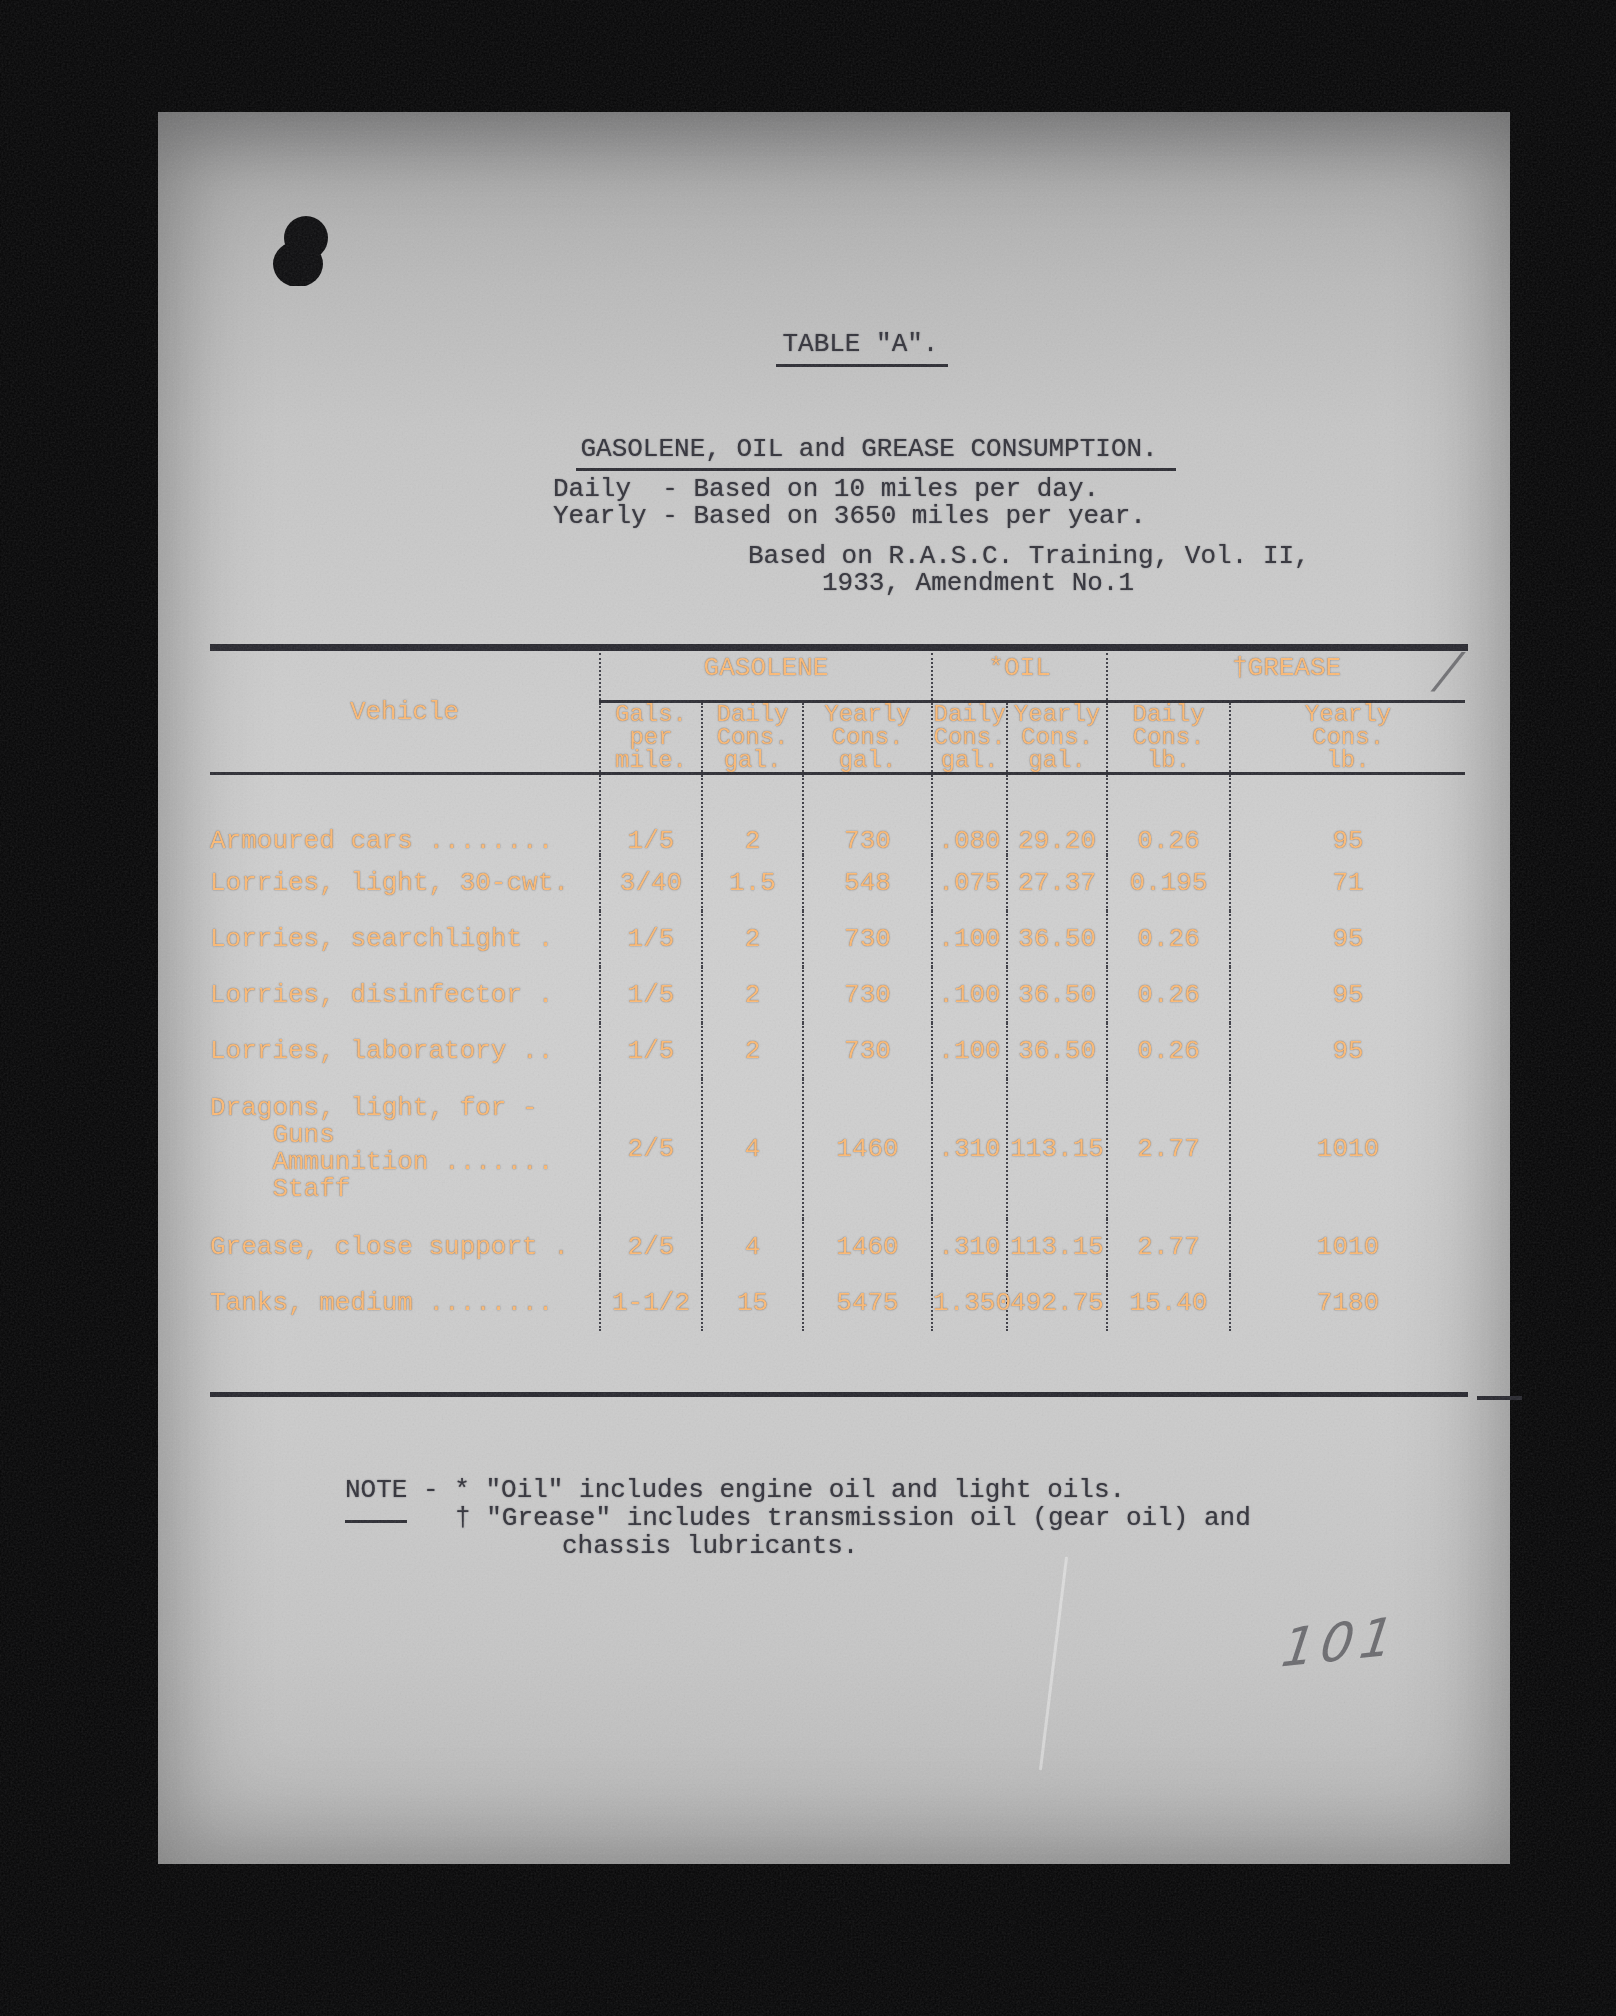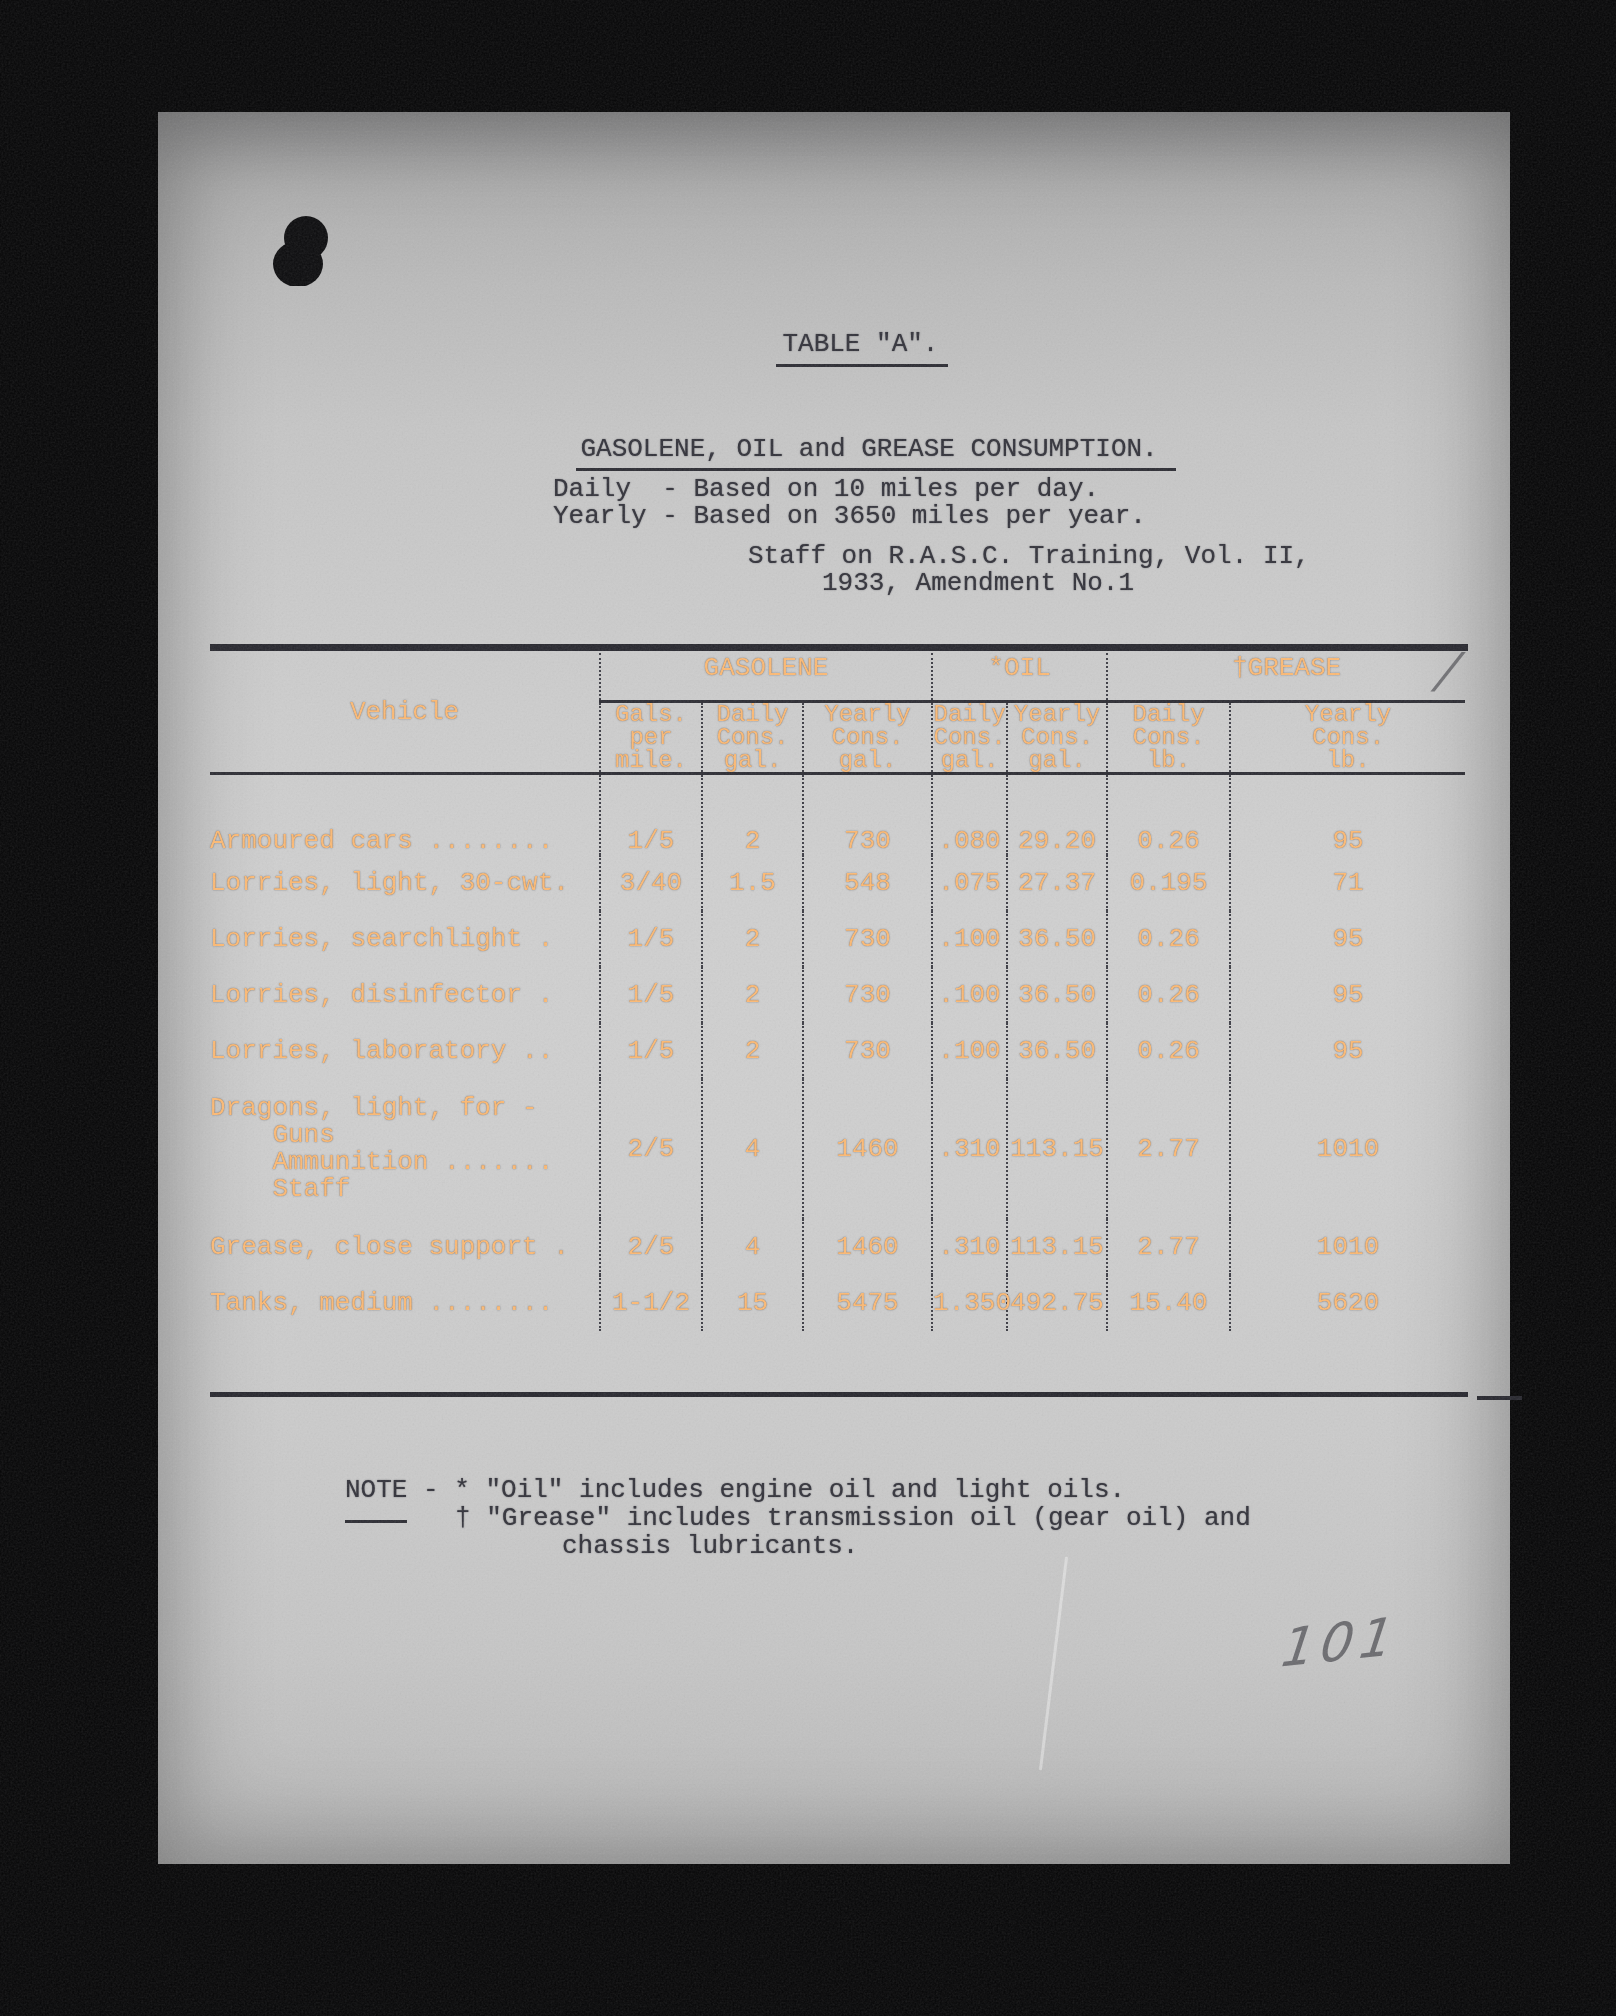--- a/index.html
+++ b/index.html
@@ -77,21 +77,21 @@
   </svg>
 
   <div class="txt t26" style="left:714px;top:304px;">
     <span class="underline" style="display:inline-block;padding:0 10px 6px 6px;">TABLE "A".</span>
   </div>
   <div class="txt t26" style="left:514px;top:409px;">
     <span class="underline" style="display:inline-block;padding:0 18px 5px 4px;">GASOLENE, OIL and GREASE CONSUMPTION.</span>
   </div>
   <div class="txt t26" style="left:553px;top:476px;">Daily  - Based on 10 miles per day.</div>
   <div class="txt t26" style="left:553px;top:503px;">Yearly - Based on 3650 miles per year.</div>
-  <div class="txt t26" style="left:748px;top:543px;">Staff on R.A.S.C. Training, Vol. II,</div>
+  <div class="txt t26" style="left:748px;top:543px;">Based on R.A.S.C. Training, Vol. II,</div>
   <div class="txt t26" style="left:822px;top:570px;">1933, Amendment No.1</div>
 
   <div class="rule" style="left:210px;top:644px;width:1258px;height:7px;"></div>
   <div class="rule" style="left:210px;top:1392px;width:1258px;height:5px;"></div>
   <div class="rule" style="left:1477px;top:1396px;width:45px;height:4px;"></div>
 
   <table id="consumption-table">
     <colgroup>
       <col class="c1">
         <col class="c2">
@@ -209,21 +209,21 @@
         <td class="sep last">1010</td>
       </tr>
       <tr class="r">
         <td class="vcell">Tanks, medium ........</td>
         <td class="sep">1-1/2</td>
         <td class="sep">15</td>
         <td class="sep">5475</td>
         <td class="sep">1.350</td>
         <td class="sep">492.75</td>
         <td class="sep">15.40</td>
-        <td class="sep last">5620</td>
+        <td class="sep last">7180</td>
       </tr>
     </tbody>
   </table>
 
   <div class="txt t26" style="left:345px;top:1477px;"><span class="underline" style="display:inline-block;padding-bottom:16px;">NOTE</span><span> - * "Oil" includes engine oil and light oils.</span></div>
   <div class="txt t26" style="left:455px;top:1505px;">† "Grease" includes transmission oil (gear oil) and</div>
   <div class="txt t26" style="left:562px;top:1533px;">chassis lubricants.</div>
 
   <div id="check-mark" class="hand">/</div>
   <div id="page-number" class="hand">101</div>

